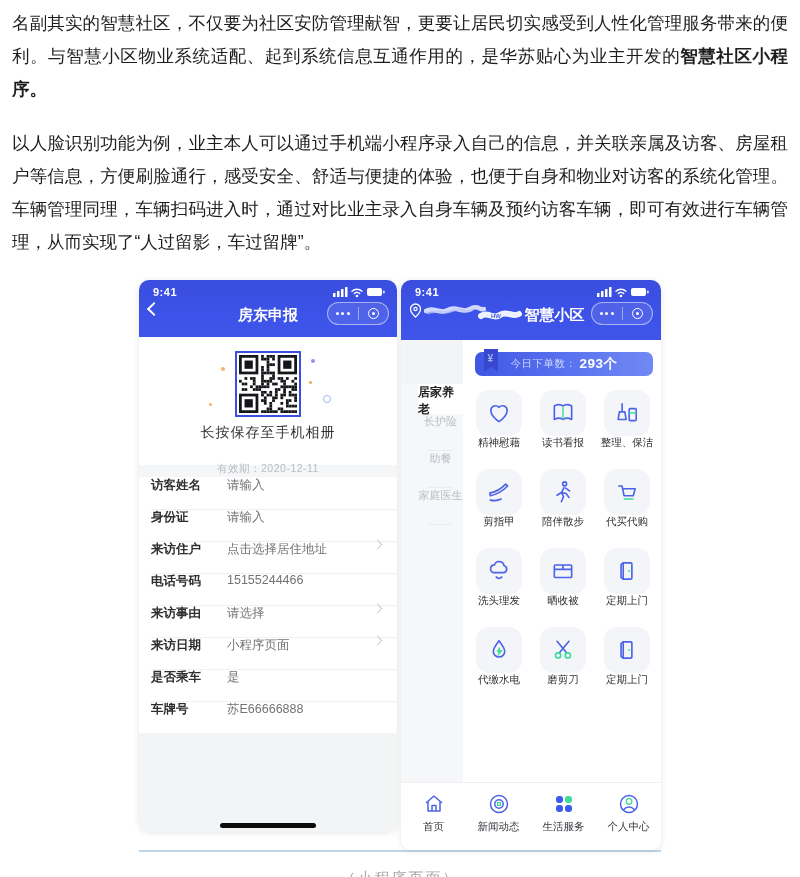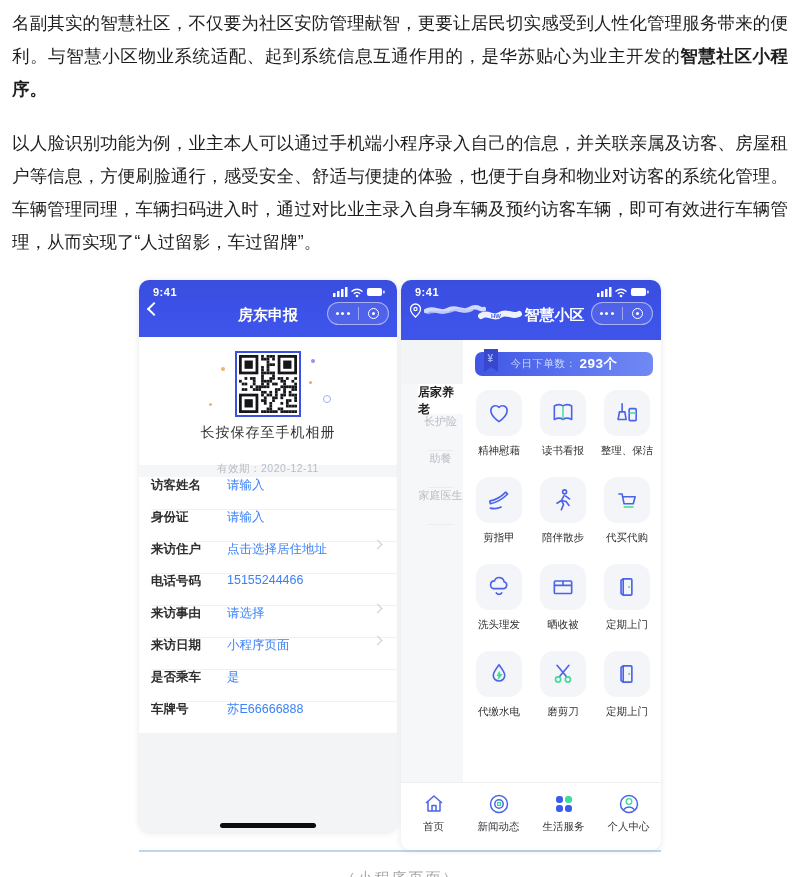--- a/index.html
+++ b/index.html
@@ -49,21 +49,21 @@
   .d4 { width:8px; height:8px; border:1.5px solid #9db4f0; left:184px; top:58px; background:#fff; }
   .d5 { width:3px; height:3px; background:#f0a95e; left:170px; top:44px; }
 
   .grayband { height:12px; background:#f5f6f8; }
 
   
   .form { background:#fff; }
   .frow { height:32px; display:flex; align-items:flex-start; padding:0 12px; position:relative; }
   .frow + .frow::before { content:""; position:absolute; left:12px; right:0; top:0; height:1px; background:#f1f1f3; }
   .flabel { width:76px; font-size:12.5px; font-weight:bold; color:#2e2e2e; flex:0 0 auto; }
-  .fvalue { font-size:12.5px; color:#3b82f6; flex:1 1 auto; overflow:hidden; white-space:nowrap; }
+  .fvalue { font-size:12.5px; color:#737373; flex:1 1 auto; overflow:hidden; white-space:nowrap; }
   .chev { width:7px; height:7px; border-right:1.5px solid #c9cdd4; border-top:1.5px solid #c9cdd4; transform:rotate(45deg); flex:0 0 auto; margin-right:4px; }
   .pfoot { flex:1 1 auto; background:#f3f4f6; position:relative; }
   .homebar { position:absolute; left:50%; transform:translateX(-50%); bottom:4px; width:96px; height:5px; border-radius:3px; background:#0c0c0c; }
 
   
   .rbody { flex:1 1 auto; display:flex; background:#fff; min-height:0; }
   .sidebar { width:62px; flex:0 0 auto; background:#f6f7f9; display:flex; flex-direction:column; font-size:11px; }
   .sb-spacer { height:44px; background:#f3f4f6; }
   .sb-item { height:37px; display:flex; align-items:flex-start; justify-content:center; color:#b9bdc6; position:relative;margin-left:17px; }
   .sb-item.selected { height:30px; background:#fff; color:#1e1e1e; font-weight:bold; font-size:12px; }
@@ -74,21 +74,21 @@
   .banner { position:relative; margin:12px 8px 0 12px; height:24px; border-radius:7px;
             background:linear-gradient(90deg,#4056e4 0%,#5b74ef 55%,#7189f3 100%);
             display:flex; align-items:center; justify-content:center; }
   .banner-badge { position:absolute; left:8px; top:-3px; }
   .banner-label { font-size:10.5px; color:#ccd6fc; letter-spacing:.5px; }
   .banner-value { font-size:13.5px; color:#fff; font-weight:bold; margin-left:3px; letter-spacing:.5px; }
 
   .grid { display:flex; flex-wrap:wrap; padding:14px 2px 0 4px; }
   .gcell { width:33.33%; display:flex; flex-direction:column; align-items:center; margin-bottom:19px; }
   .tile { width:46px; height:46px; border-radius:13px; background:#f4f5f8; display:flex; align-items:center; justify-content:center; }
-  .glabel { margin-top:8px; font-size:10.5px; color:#2f2f2f; white-space:nowrap; }
+  .glabel { font-size:10.5px; color:#2f2f2f; white-space:nowrap; }
 
   .tabbar { flex:0 0 auto; height:68px; border-top:1px solid #f0f0f2; display:flex; background:#fff; padding-top:9px; }
   .tab { flex:1; display:flex; flex-direction:column; align-items:center; gap:4px; }
   .tab .tlabel { font-size:10.5px; color:#35373c; }
 
   .scribble { opacity:.92; }
   .logo-blob { width:44px; height:15px; }
 
   
   .divline { width:522px; height:2px; background:#bcd7ec; margin:0 auto; }

